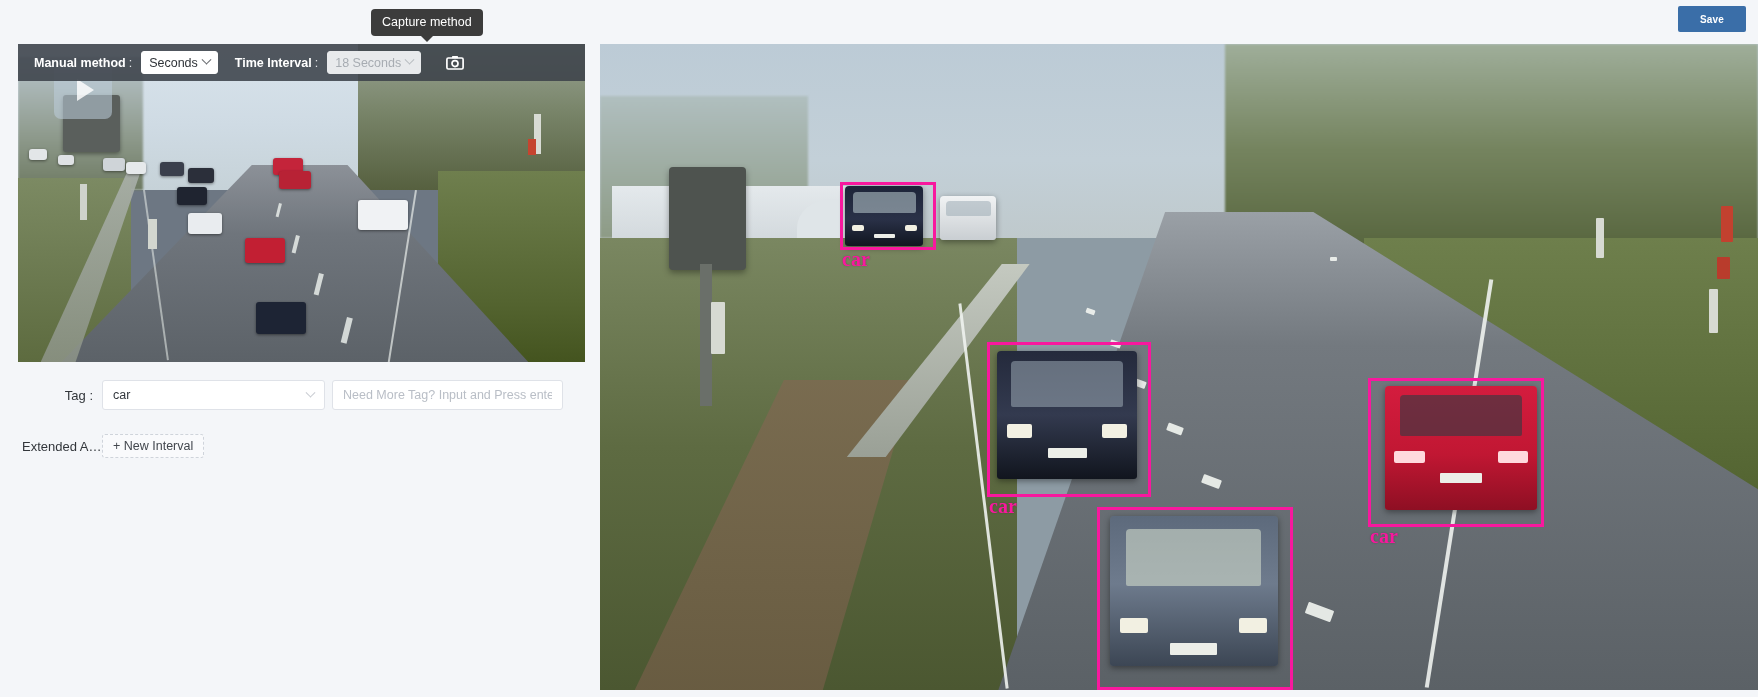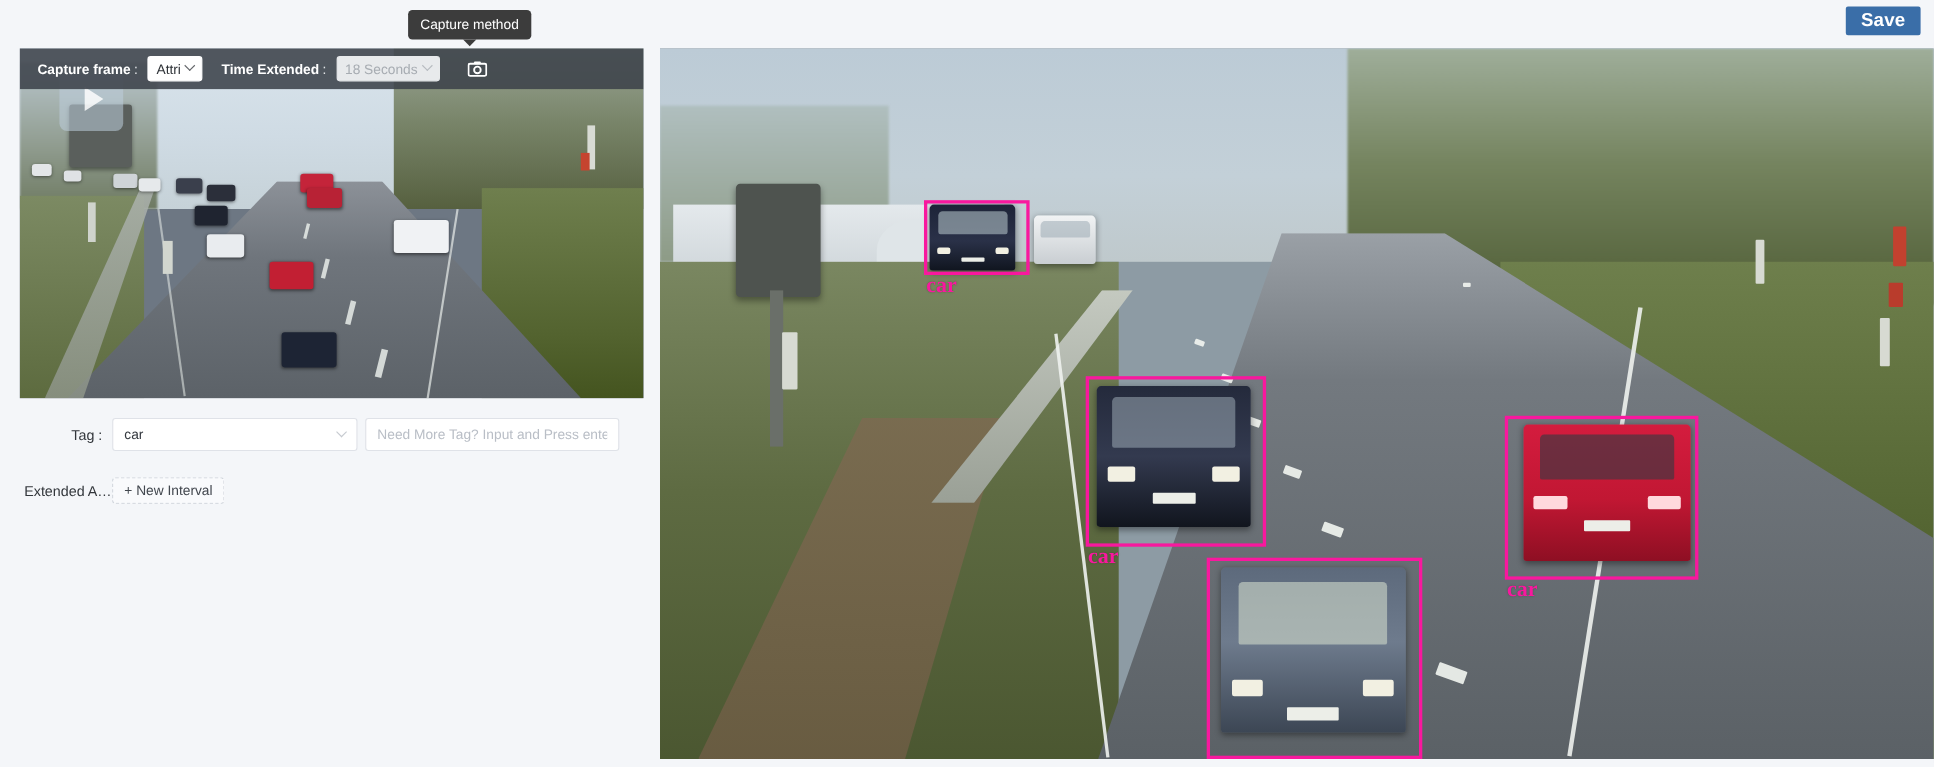--- a/index.html
+++ b/index.html
@@ -25,21 +25,21 @@
     background: #f4f6f9;
   }
   .save-btn {
     position: absolute;
     right: 12px; top: 6px;
     width: 68px; height: 26px;
     background: #3a6ea8;
     color: #ffffff;
     border: none;
     border-radius: 2px;
-    font-size: 17px;
+    font-size: 10px;
     font-weight: bold;
     font-family: "Liberation Sans", sans-serif;
     cursor: pointer;
     letter-spacing: .2px;
   }
 
   
   .tooltip {
     position: absolute;
     left: 371px; top: 9px;
@@ -458,28 +458,28 @@
       <div class="vs-car" style="left:7%;top:35%;width:16px;height:10px;background:#dfe2e5;"></div>
 
       <div class="vs-post" style="left:23%;top:55%;width:9px;height:30px;background:#d2d6cf;"></div>
     </div>
 
     <div class="play-overlay">
       <div class="play-tri"></div>
     </div>
 
     <div class="capture-bar">
-      <span class="cb-label">Capture frame</span>
+      <span class="cb-label">Manual method</span>
       <span class="cb-colon">:</span>
       <div class="cb-select">
-        <span>Attri</span>
+        <span>Seconds</span>
         <span class="caret"></span>
       </div>
 
-      <span class="cb-label" style="margin-left:8px;">Time Extended</span>
+      <span class="cb-label" style="margin-left:8px;">Time Interval</span>
       <span class="cb-colon">:</span>
       <div class="cb-select disabled">
         <span>18 Seconds</span>
         <span class="caret"></span>
       </div>
 
       <button class="cam-btn">
         <svg width="18" height="15" viewBox="0 0 18 15">
           <rect x="0.9" y="3" width="16.2" height="11" rx="1.4" fill="none" stroke="#ffffff" stroke-width="1.7"></rect>
           <rect x="6" y="0.9" width="6" height="2.4" rx="0.6" fill="#ffffff"></rect>

